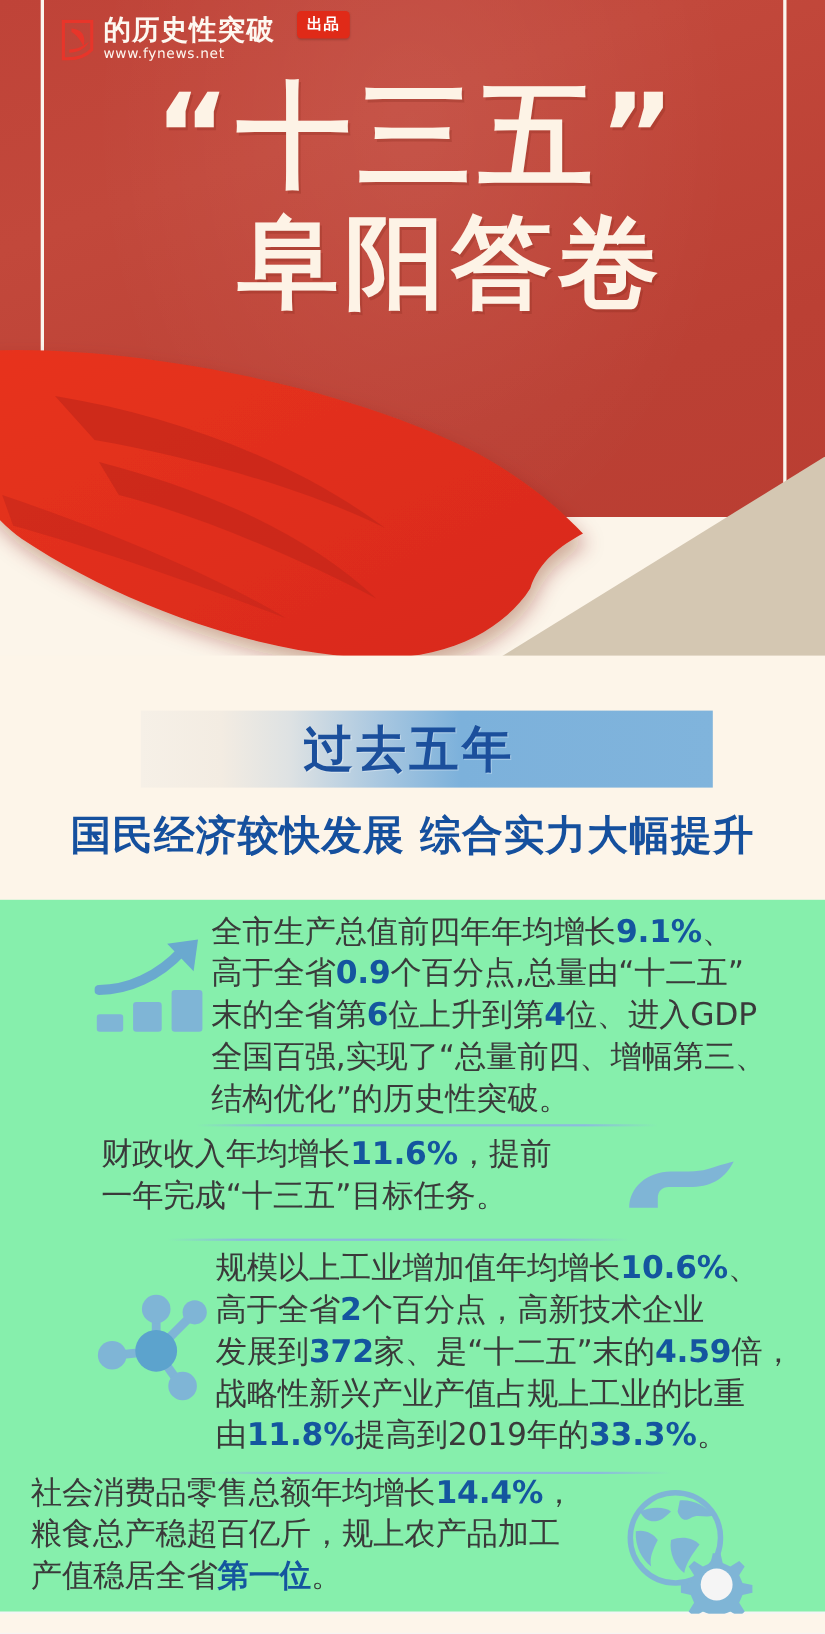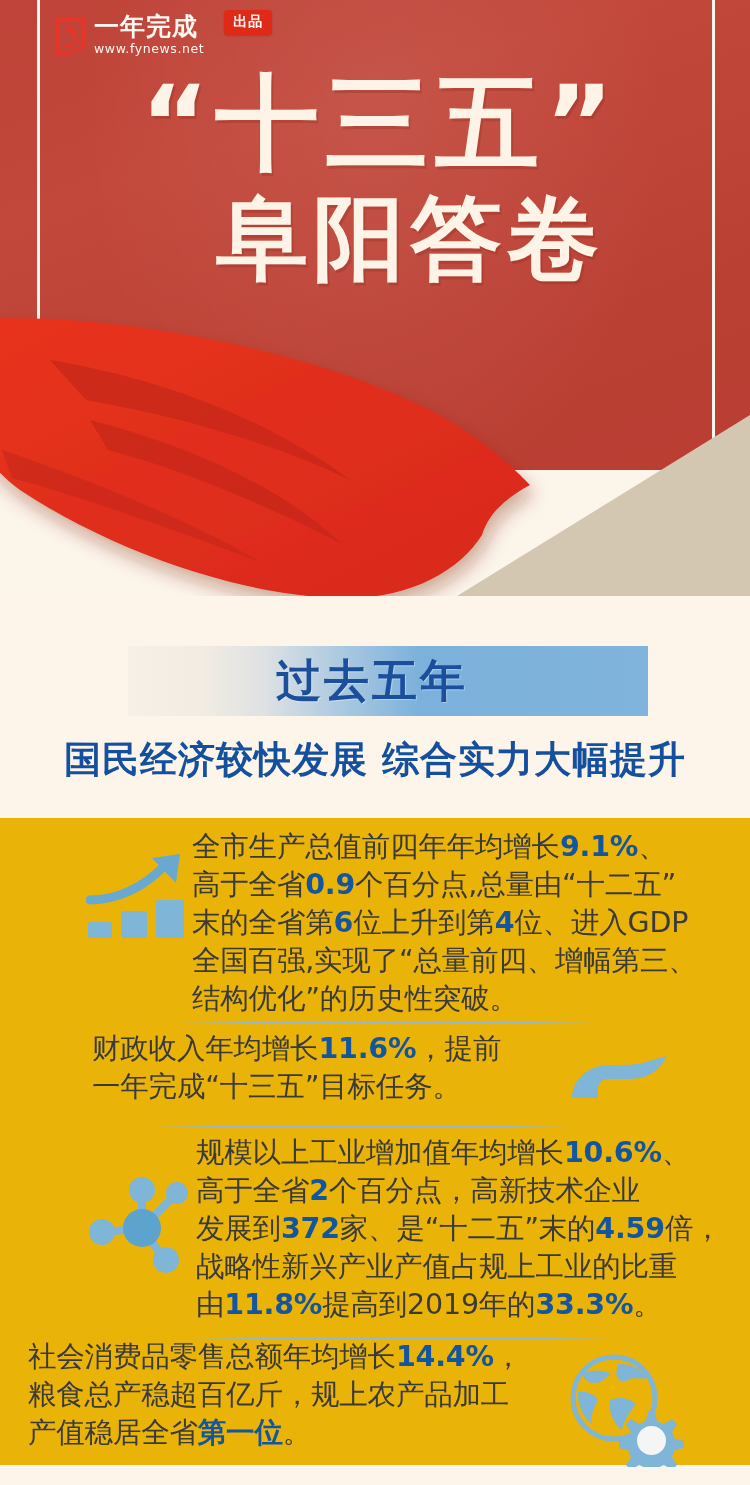--- a/index.html
+++ b/index.html
@@ -88,21 +88,21 @@
     text-shadow:1px 1px 0 rgba(255,255,255,.35);
     padding-right:32px;box-sizing:border-box;
   }
   .subtitle{
     position:absolute;left:0;top:735px;width:750px;text-align:center;
     font-size:37px;font-weight:900;color:#15509e;letter-spacing:1px;
     font-family:"DejaVu Sans","Liberation Sans",sans-serif;
   }
 
   
-  .content{position:absolute;left:0;top:818px;width:750px;height:647px;background:#eab308;}
+  .content{position:absolute;left:0;top:818px;width:750px;height:647px;background:#86efac;}
   .block{position:relative;}
   .para{
     font-size:28.5px;line-height:38px;color:#3a3a3a;letter-spacing:-.2px;
     font-family:"DejaVu Sans","Liberation Sans",sans-serif;
   }
   .hi{color:#14559f;font-weight:900;}
   .sep{
     height:2px;margin:8px 0 0 0;
     background:linear-gradient(90deg,rgba(160,196,228,0) 0%,rgba(140,184,224,.95) 16%,rgba(140,184,224,.95) 84%,rgba(160,196,228,0) 100%);
   }
@@ -144,21 +144,21 @@
 
     <div class="logo">
       <span class="logo-mark">
         <svg width="29" height="37" viewBox="0 0 29 37">
           <path d="M1.5 1.5 H27.5 V27 C20 35.5 10 36 1.5 35.5 Z" fill="none" stroke="#e8352a" stroke-width="3"></path>
           <path d="M9 8 C20 9 22 16 20 24 C17 18 13 13 9 11 Z" fill="#e8352a"></path>
           <path d="M7 27 C14 27 20 24 25 20 C21 27 14 30 7 30 Z" fill="#e8352a"></path>
         </svg>
       </span>
       <span class="logo-txt">
-        <span class="logo-cn">一年完成</span>
+        <span class="logo-cn">的历史性突破</span>
         <span class="logo-url">www.fynews.net</span>
       </span>
       <span class="badge">出品</span>
     </div>
 
     <div class="title-wrap">
       <div class="t-line1">“十三五”</div>
       <div class="t-line2">阜阳答卷</div>
     </div>
 

